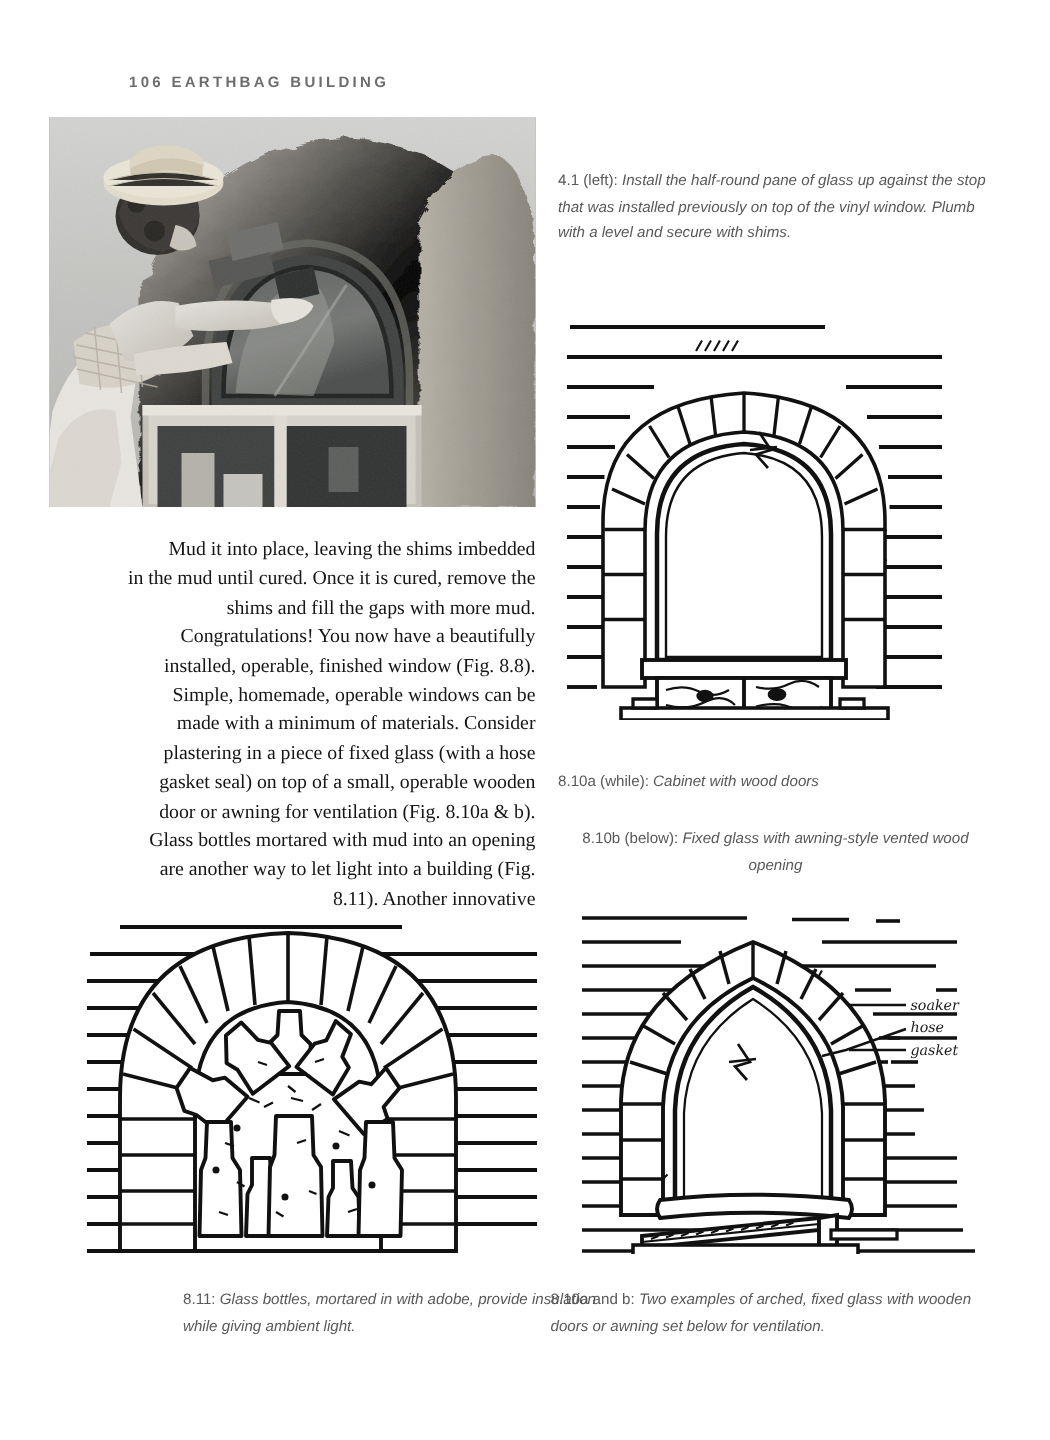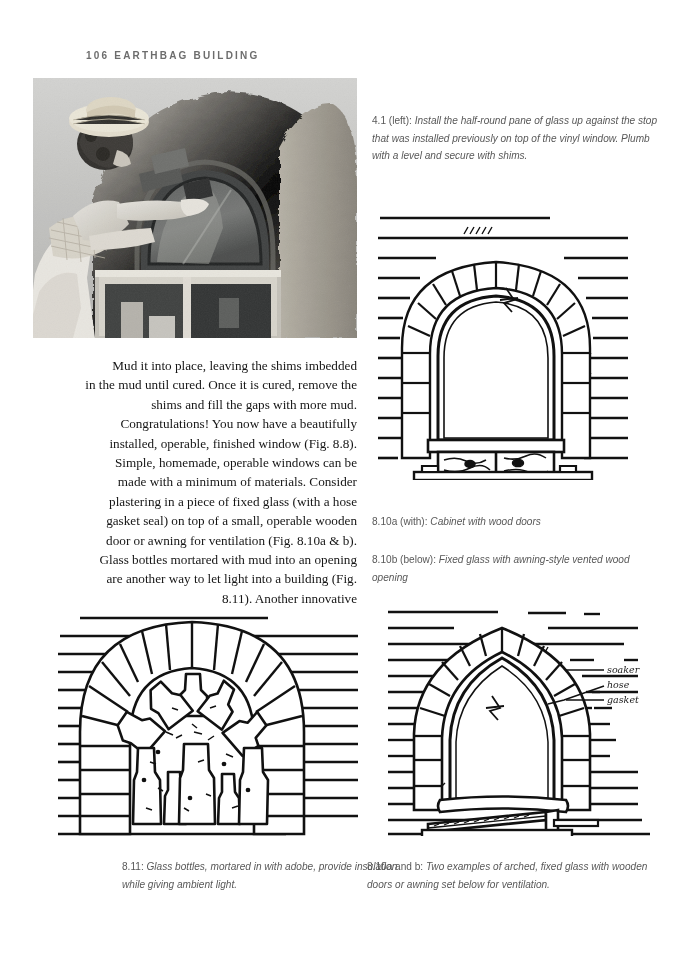--- a/index.html
+++ b/index.html
@@ -67,21 +67,21 @@
     color: #585858;
   }
   .caption .lead {
     font-style: normal;
   }
   .caption .body {
     font-style: italic;
   }
   #caption-88    { left: 372px; top: 112px; width: 290px; }
   #caption-810a  { left: 372px; top: 513px; width: 290px; }
-  #caption-810b  { left: 372px; top: 551px; width: 290px; }
+  #caption-810b  { left: 372px; top: 551px; width: 290px; text-align: center; }
   #caption-811   { left: 78px;  top: 858px; width: 280px; margin-left: 44px; }
   #caption-810ab { left: 367px; top: 858px; width: 300px; }
 
   
   .drawing {
     position: absolute;
   }
   #drawing-810a { left: 378px; top: 208px; width: 250px; height: 272px; }
   #drawing-811  { left: 58px;  top: 612px; width: 300px; height: 232px; }
   #drawing-810b { left: 388px; top: 604px; width: 290px; height: 232px; }
@@ -318,21 +318,21 @@
       <ellipse cx="92" cy="256" rx="5" ry="3.4" fill="#111"></ellipse>
       <ellipse cx="140" cy="255" rx="5.5" ry="3.6" fill="#111"></ellipse>
     </g>
 
     <rect x="36" y="264" width="178" height="8" fill="#fff" stroke="#111" stroke-width="2.4"></rect>
     <path d="M44,258 L60,258 L60,264 L44,264 Z M182,258 L198,258 L198,264 L182,264 Z" fill="#fff" stroke="#111" stroke-width="2.2"></path>
   </svg>
 </div>
 
 <div class="caption" id="caption-810a">
-  <span class="lead">8.10a (with): </span><span class="body">Cabinet with wood doors</span>
+  <span class="lead">8.10a (while): </span><span class="body">Cabinet with wood doors</span>
 </div>
 
 <div class="caption" id="caption-810b">
   <span class="lead">8.10b (below): </span><span class="body">Fixed glass with awning-style vented wood opening</span>
 </div>
 
 <div id="body-column">
   <p>Mud it into place, leaving the shims imbedded in the mud until cured. Once it is cured, remove the shims and fill the gaps with more mud. Congratulations! You now have a beautifully installed, operable, finished window (Fig. 8.8).</p>
   <p>Simple, homemade, operable windows can be made with a minimum of materials. Consider plastering in a piece of fixed glass (with a hose gasket seal) on top of a small, operable wooden door or awning for ventilation (Fig. 8.10a &amp; b). Glass bottles mortared with mud into an opening are another way to let light into a building (Fig. 8.11). Another innovative</p>
 </div>

